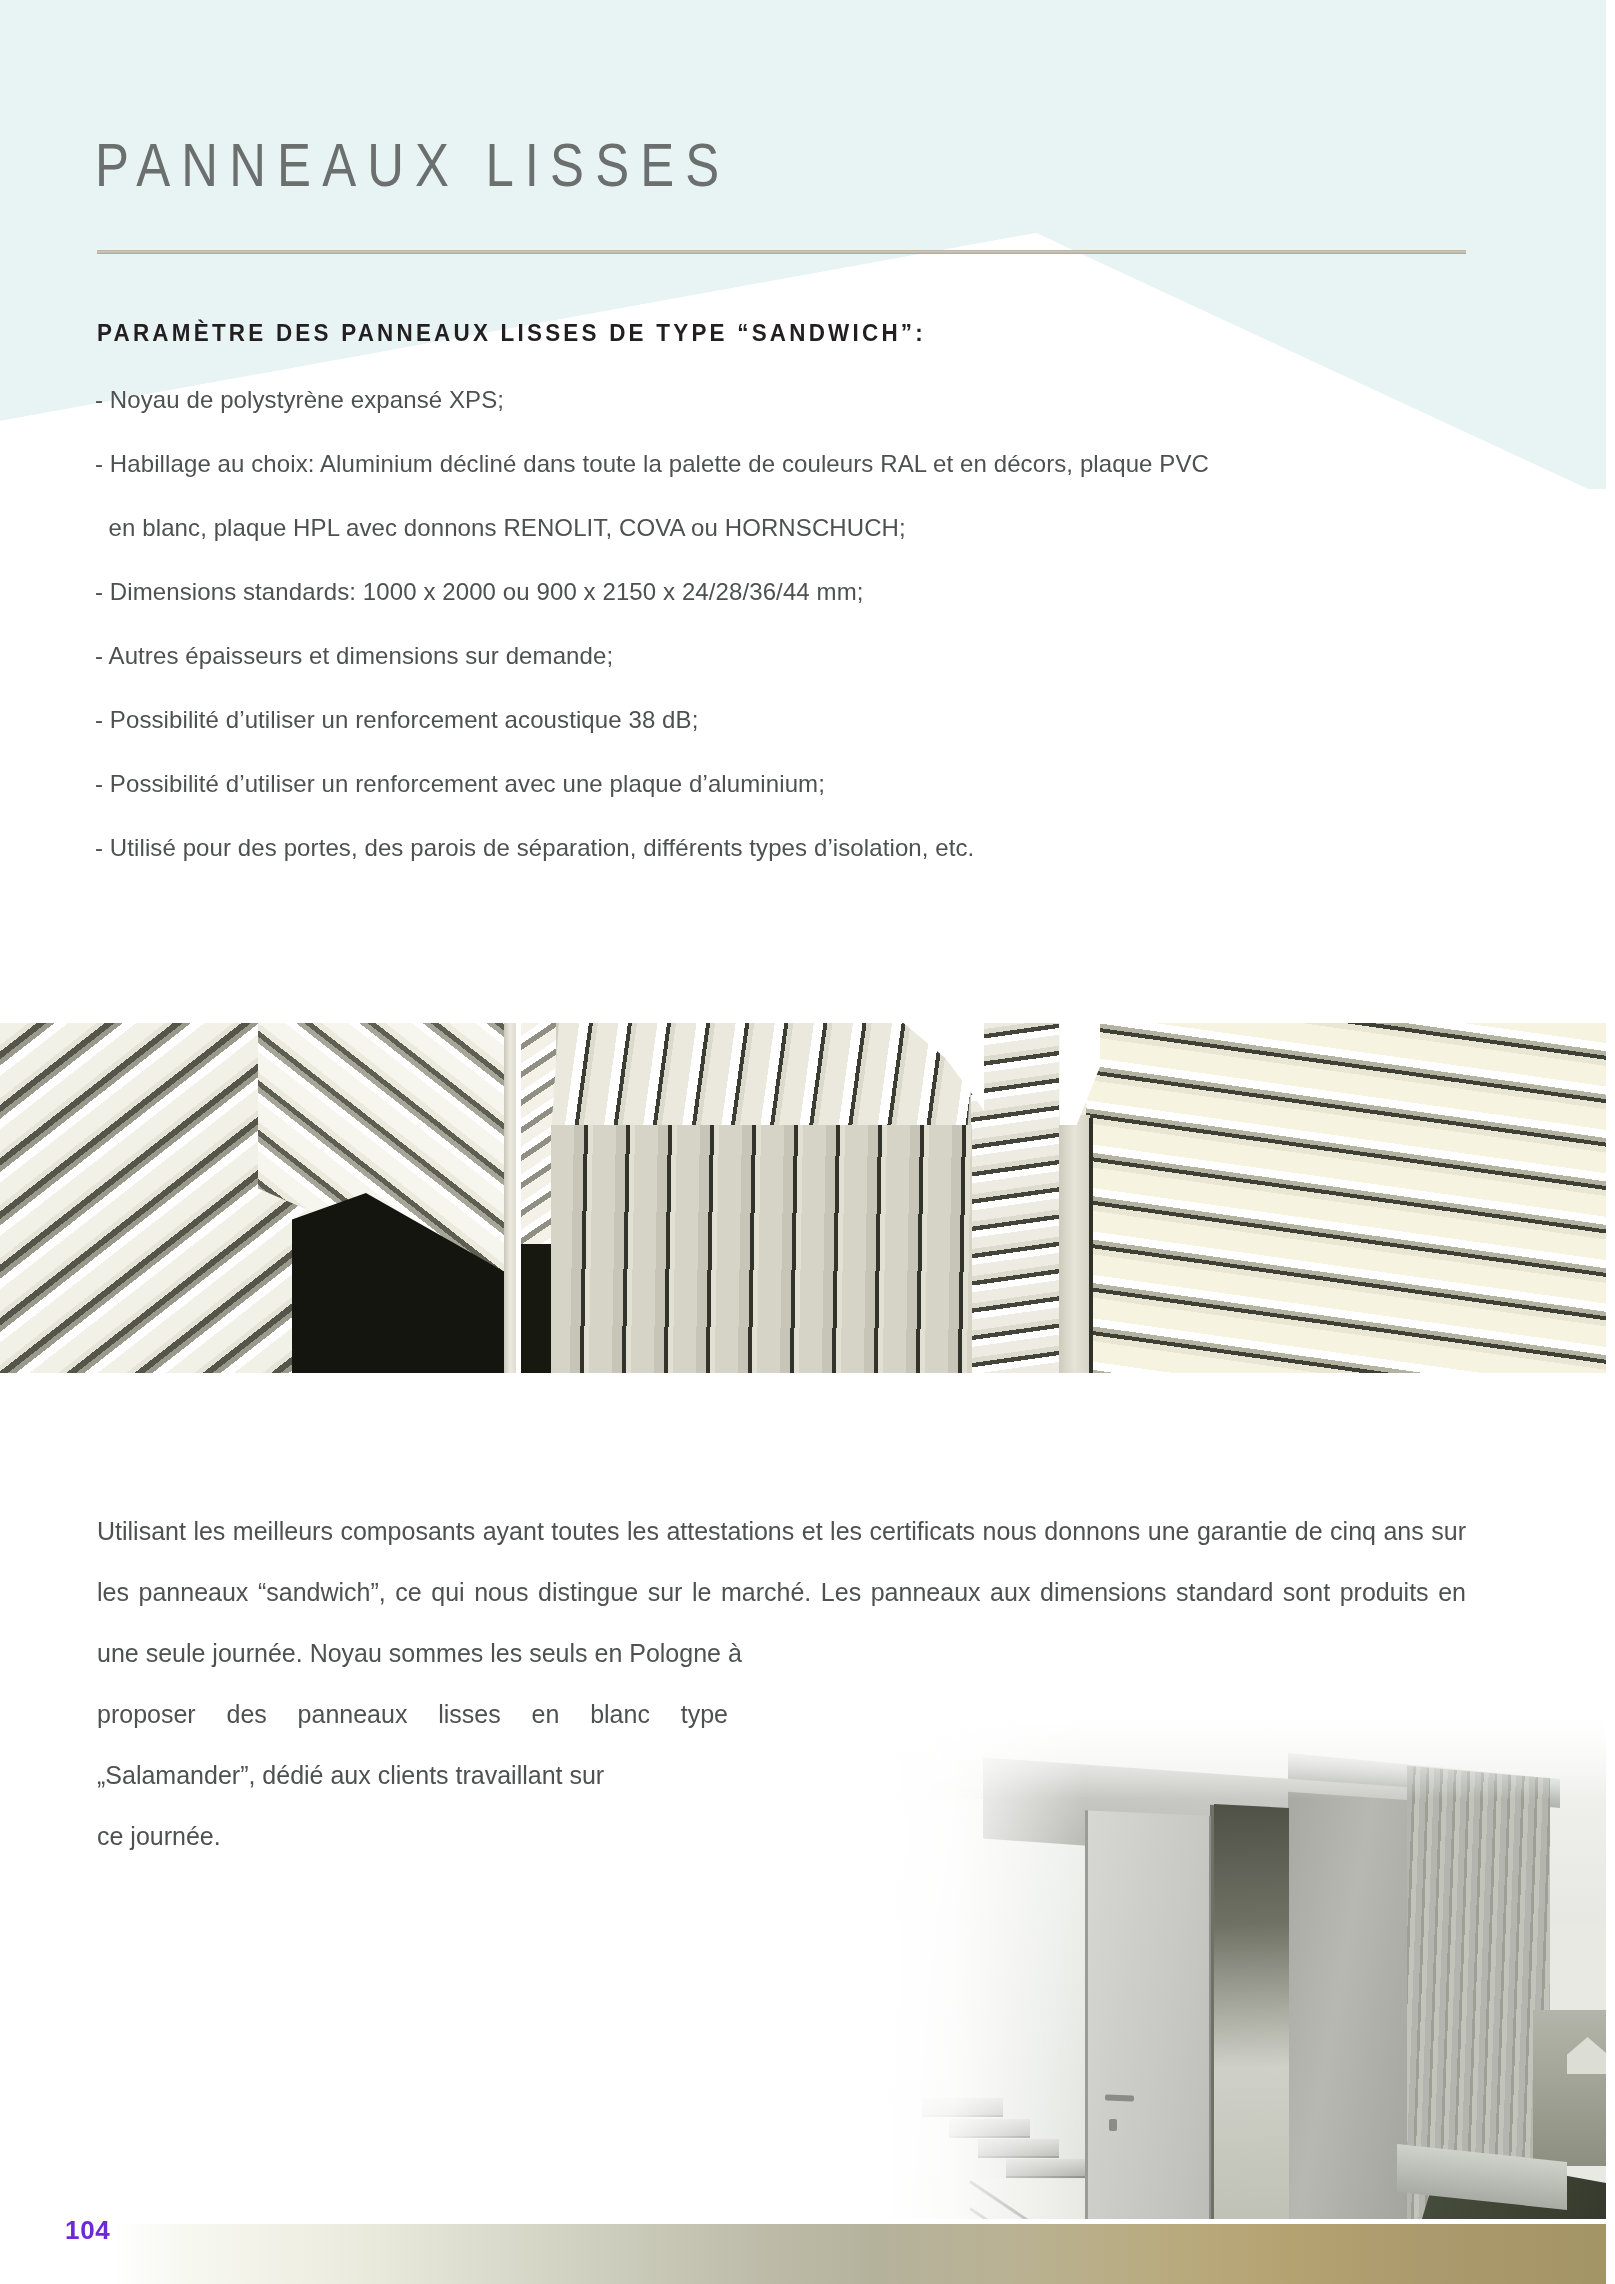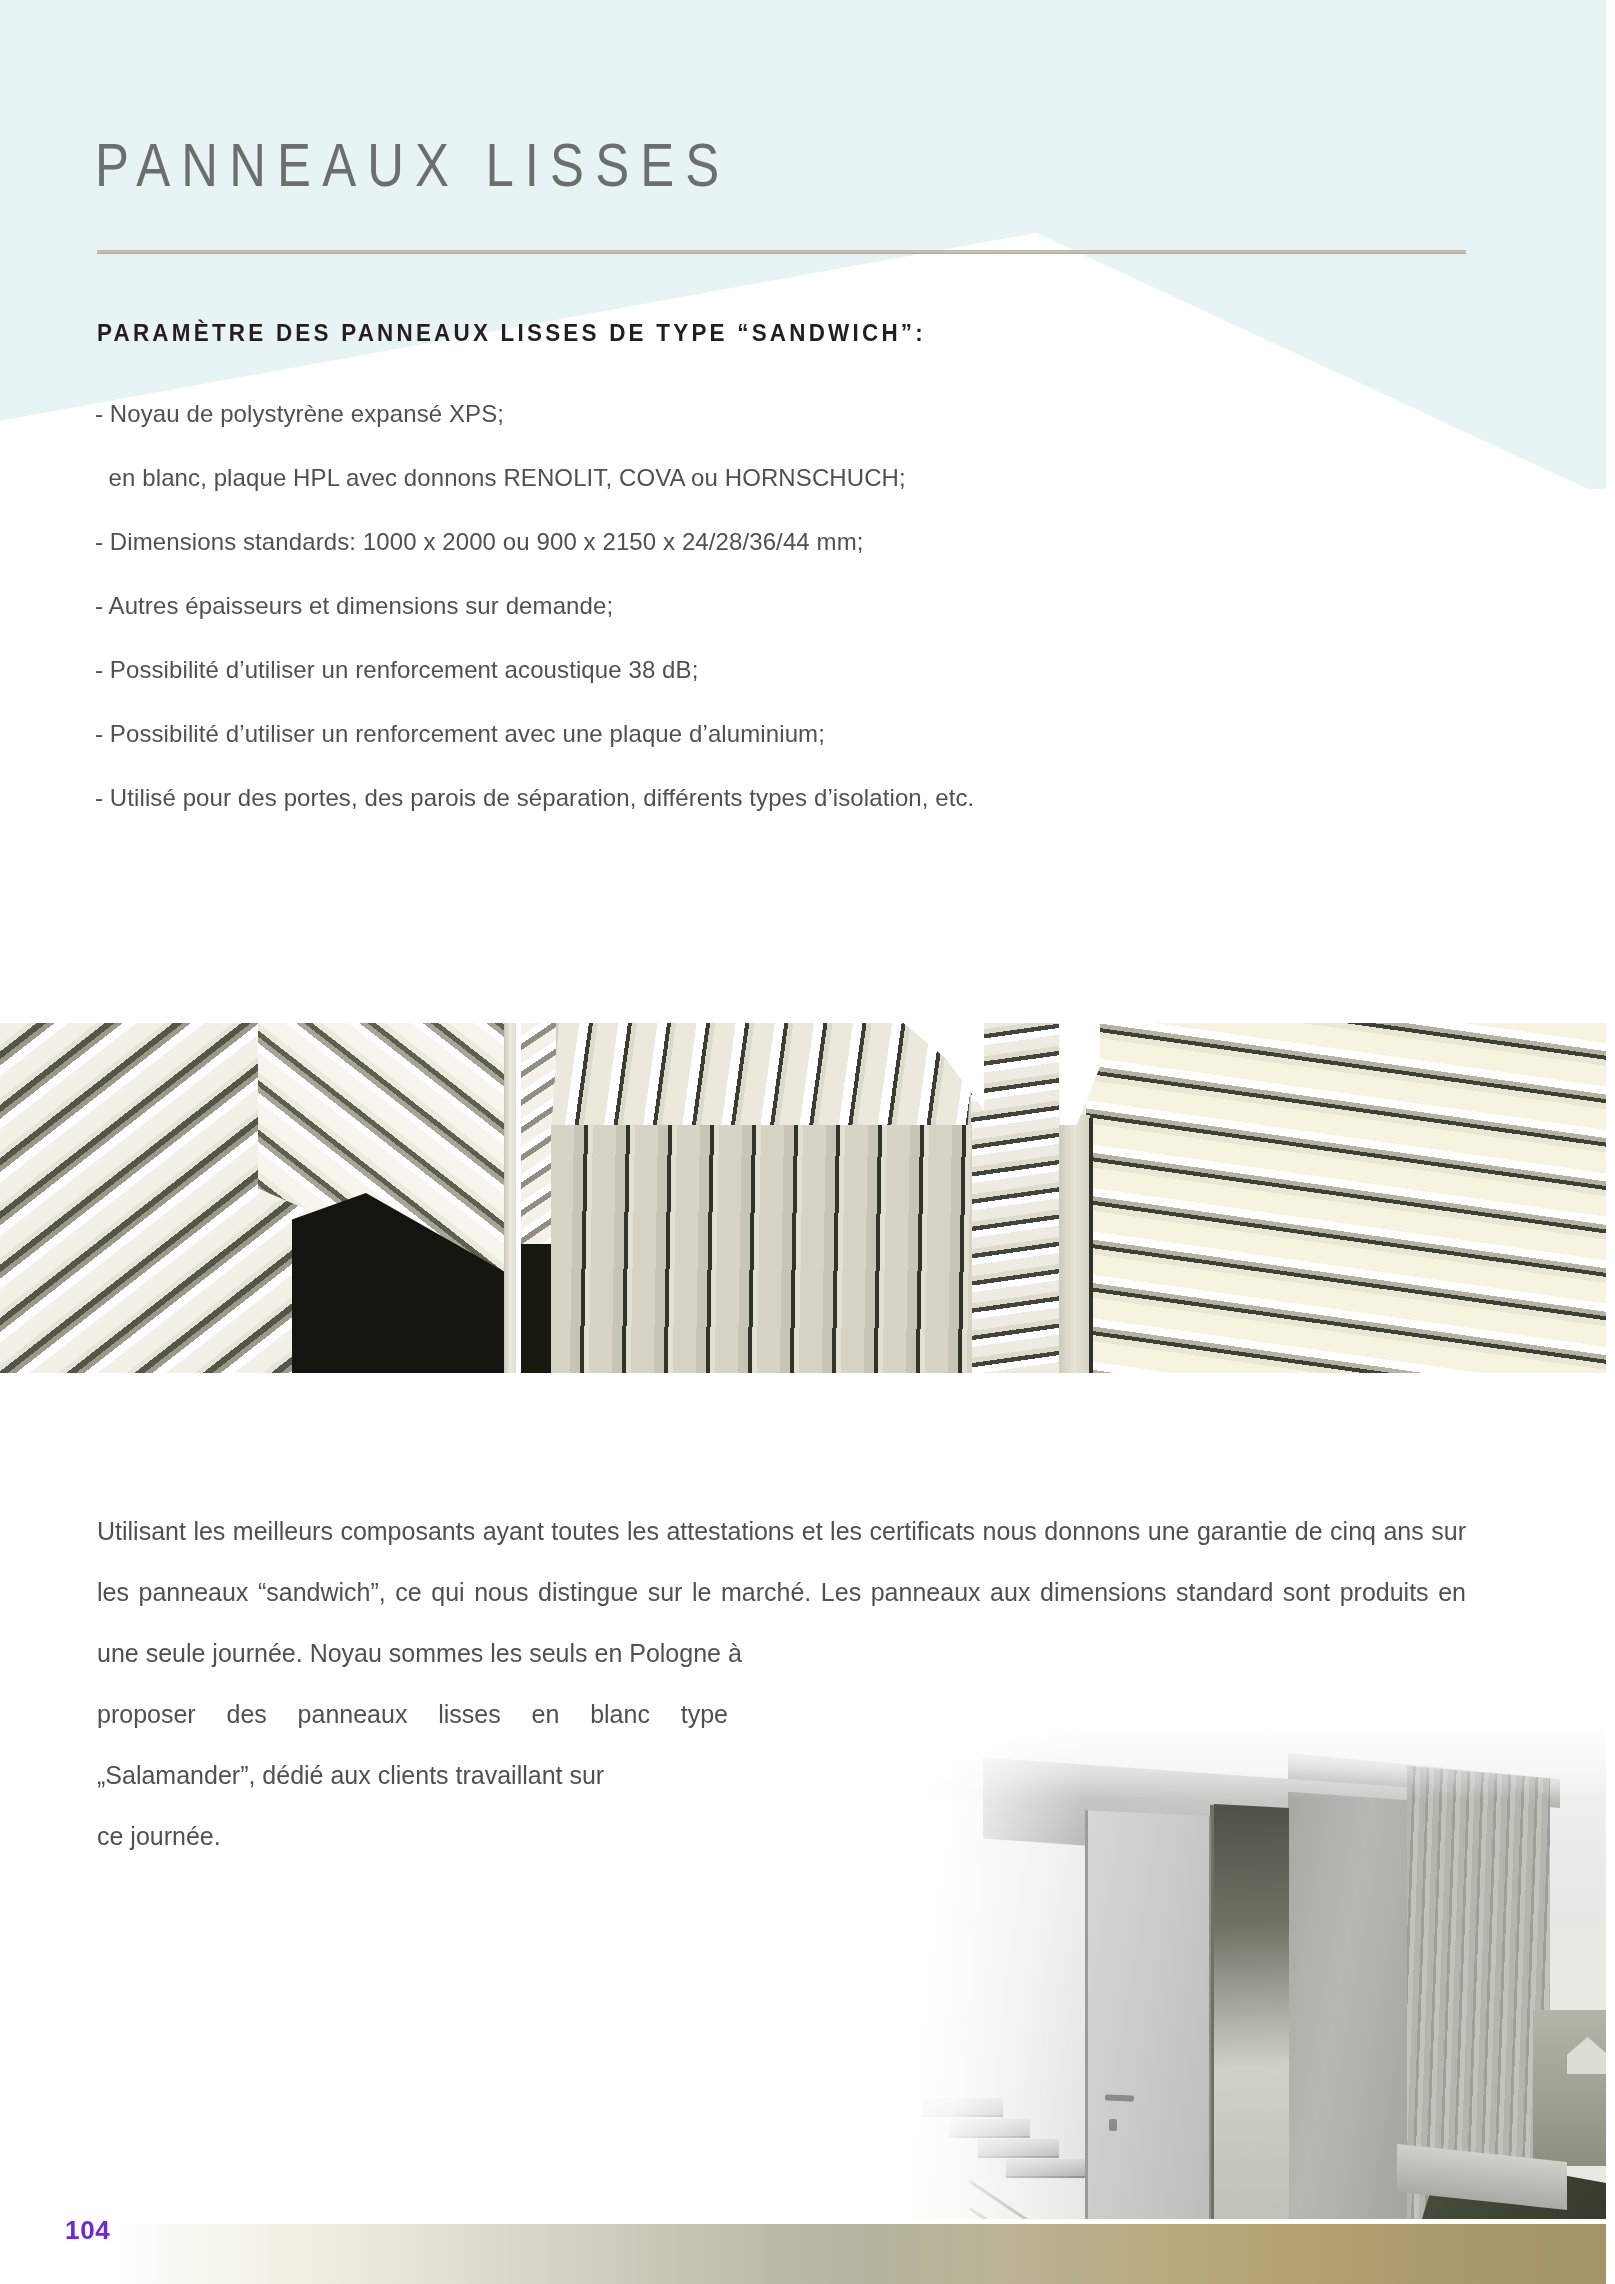--- a/index.html
+++ b/index.html
@@ -82,21 +82,21 @@
     color: #231f20;
     white-space: nowrap;
     transform: scaleX(0.92);
     transform-origin: left center;
   }
 
   
   .spec-list {
     position: absolute;
     left: 95px;
-    top: 382px;
+    top: 368px;
     width: 1399px;
     list-style: none;
   }
   .spec-list li {
     font-size: 24px;
     line-height: 64px;
     color: #4e5150;
     letter-spacing: 0.1px;
     white-space: nowrap;
   }
@@ -411,20 +411,21 @@
   <div class="bg-white-chevron"></div>
   <div class="bg-white-chevron-2"></div>
 
   <div class="page-title">PANNEAUX LISSES</div>
   <div class="title-rule"></div>
 
   <div class="section-heading">PARAMÈTRE DES PANNEAUX LISSES DE TYPE “SANDWICH”:</div>
 
   <ul class="spec-list">
     <li>- Noyau de polystyrène expansé XPS;</li>
+    <li>- Habillage au choix: Aluminium décliné dans toute la palette de couleurs RAL et en décors, plaque PVC</li>
     <li class="indented">en blanc, plaque HPL avec donnons RENOLIT, COVA ou HORNSCHUCH;</li>
     <li>- Dimensions standards: 1000 x 2000 ou 900 x 2150 x 24/28/36/44 mm;</li>
     <li>- Autres épaisseurs et dimensions sur demande;</li>
     <li>- Possibilité d’utiliser un renforcement acoustique 38 dB;</li>
     <li>- Possibilité d’utiliser un renforcement avec une plaque d’aluminium;</li>
     <li>- Utilisé pour des portes, des parois de séparation, différents types d’isolation, etc.</li>
   </ul>
 
   <div class="photo-strip">
 

